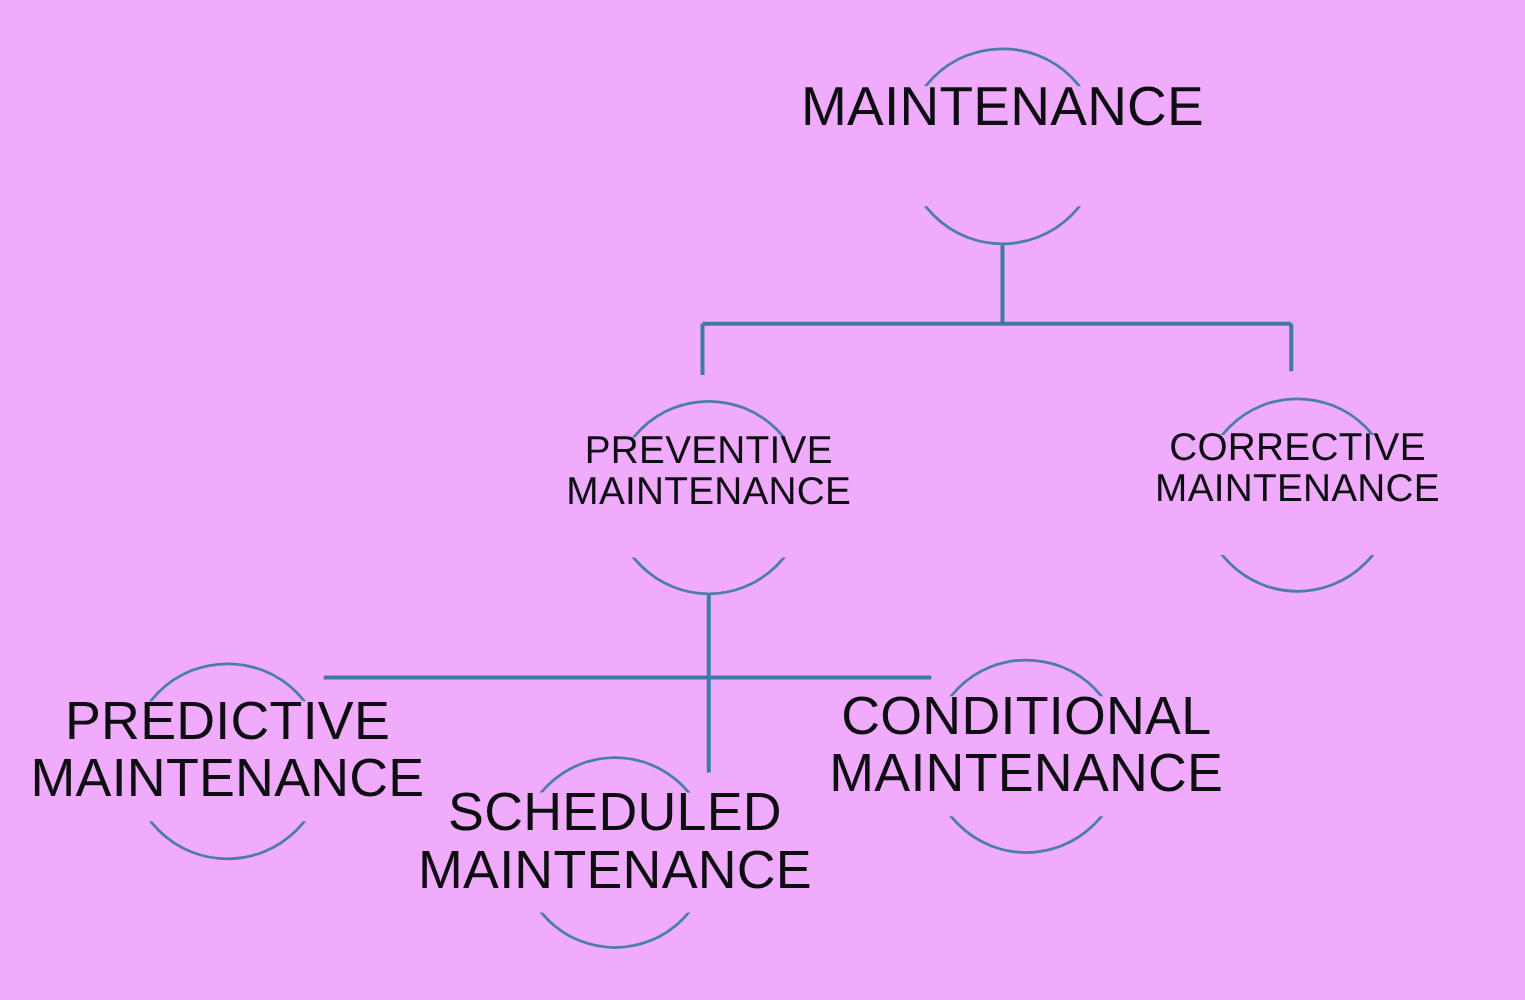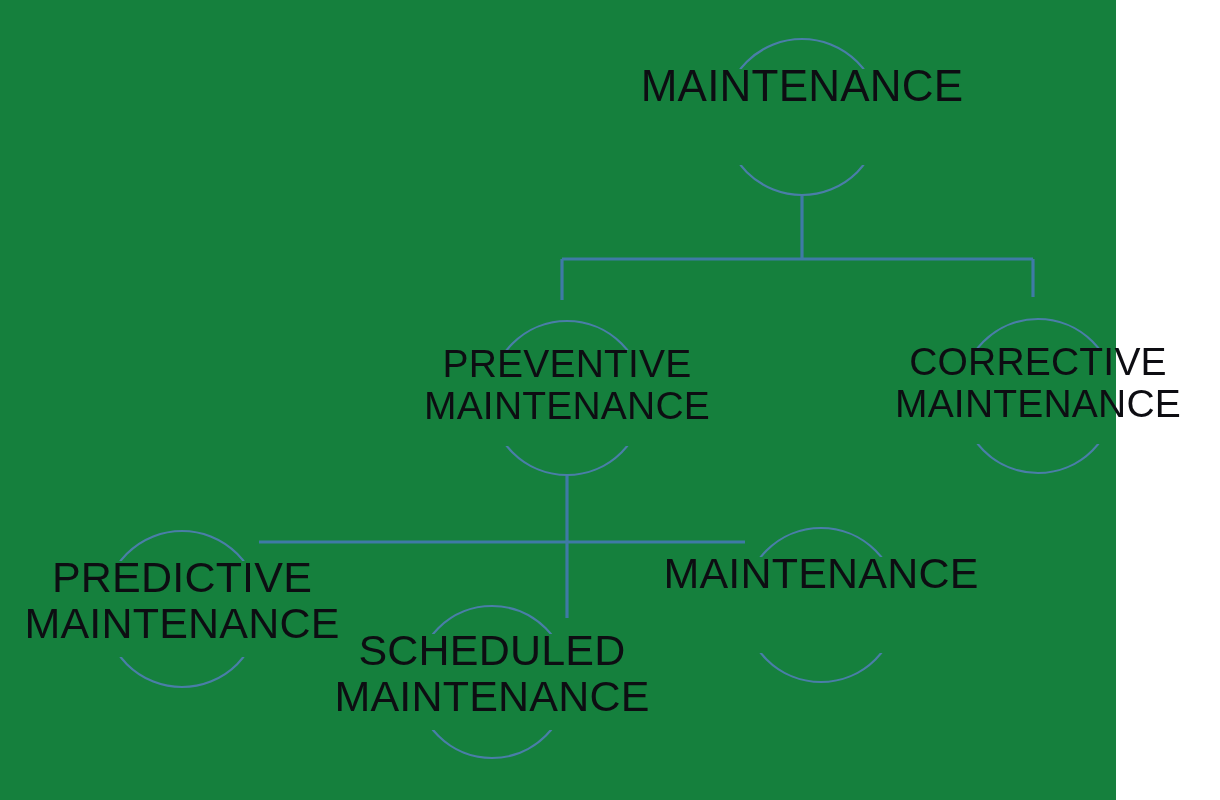--- a/index.html
+++ b/index.html
@@ -9,23 +9,23 @@
     background: #ffffff;
   }
   body {
     width: 1220px;
     height: 800px;
     overflow: hidden;
     font-family: "Liberation Sans", "DejaVu Sans", sans-serif;
   }
   #diagram-root {
     position: relative;
-    width: 1116px;
+    width: 1220px;
     height: 800px;
-    background: #15803d;
+    background: #f0abfc;
   }
   svg.diagram-canvas {
     position: absolute;
     top: 0;
     left: 0;
     width: 1220px;
     height: 800px;
     display: block;
   }
   .node-circle {
@@ -48,21 +48,21 @@
     background: transparent;
     pointer-events: auto;
   }
   .node-label .lbl-line {
     display: block;
   }
   .node-label.size-root {
     font-size: 44px;
   }
   .node-label.size-mid {
-    font-size: 39px;
+    font-size: 31px;
   }
   .node-label.size-leaf {
     font-size: 43px;
   }
 </style>
 </head>
 <body>
 
 <div id="diagram-root">
 
@@ -118,16 +118,17 @@
     <span class="lbl-line">PREDICTIVE</span>
     <span class="lbl-line">MAINTENANCE</span>
   </div>
 
   <div class="node-label size-leaf" style="left:282px; top:627px; width:420px;">
     <span class="lbl-line">SCHEDULED</span>
     <span class="lbl-line">MAINTENANCE</span>
   </div>
 
   <div class="node-label size-leaf" style="left:611px; top:550px; width:420px;">
+    <span class="lbl-line">CONDITIONAL</span>
     <span class="lbl-line">MAINTENANCE</span>
   </div>
 
 </div>
 
 </body></html>

